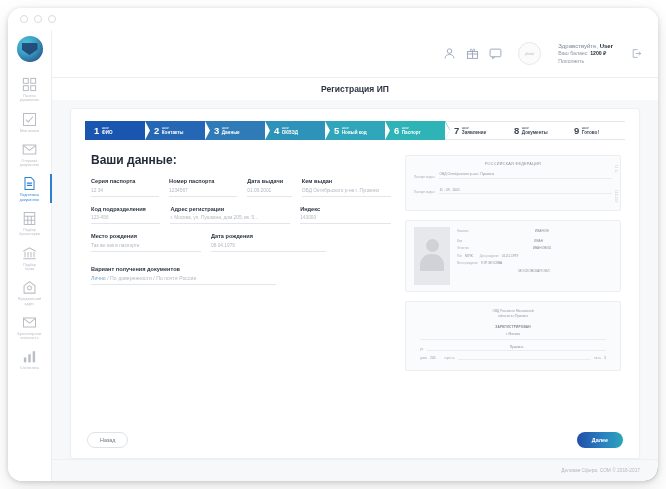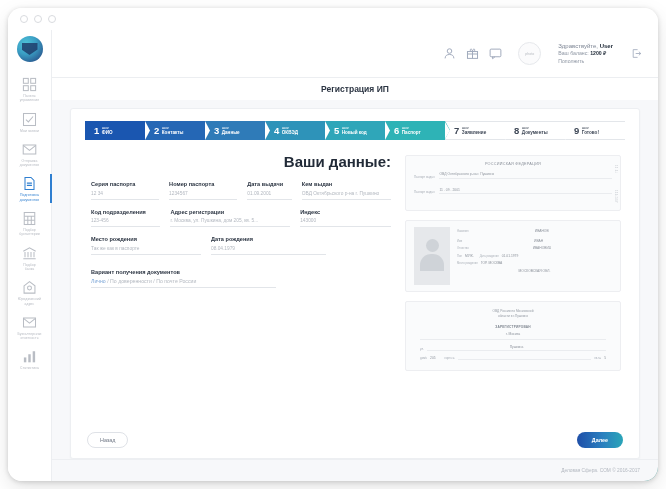--- a/index.html
+++ b/index.html
@@ -217,25 +217,24 @@
   .step.inactive { color: #3f4857; }
   .step.inactive::after { border-left-color: #ffffff; }
   .step.inactive { border-top: 1px solid #e3e6ea; border-bottom: 1px solid #e3e6ea; }
 
   
   #body { flex: 1; display: flex; gap: 14px; padding: 13px 4px 0 6px; min-height: 0; }
   #formcol { width: 300px; flex: 0 0 300px; }
   #previewcol { flex: 1; display: flex; flex-direction: column; gap: 9px; padding-top: 2px; }
 
   #formtitle {
-    font-size: 15px;
+    font-size: 12px;
     font-weight: bold;
     color: #222b38;
     margin-bottom: 11px;
-    text-align: right;
   }
 
   .row { display: flex; margin-bottom: 9px; }
   .fld { margin-right: 10px; }
   .flabel {
     font-size: 5.6px;
     font-weight: bold;
     color: #2b3442;
     margin-bottom: 3.5px;
     white-space: nowrap;

